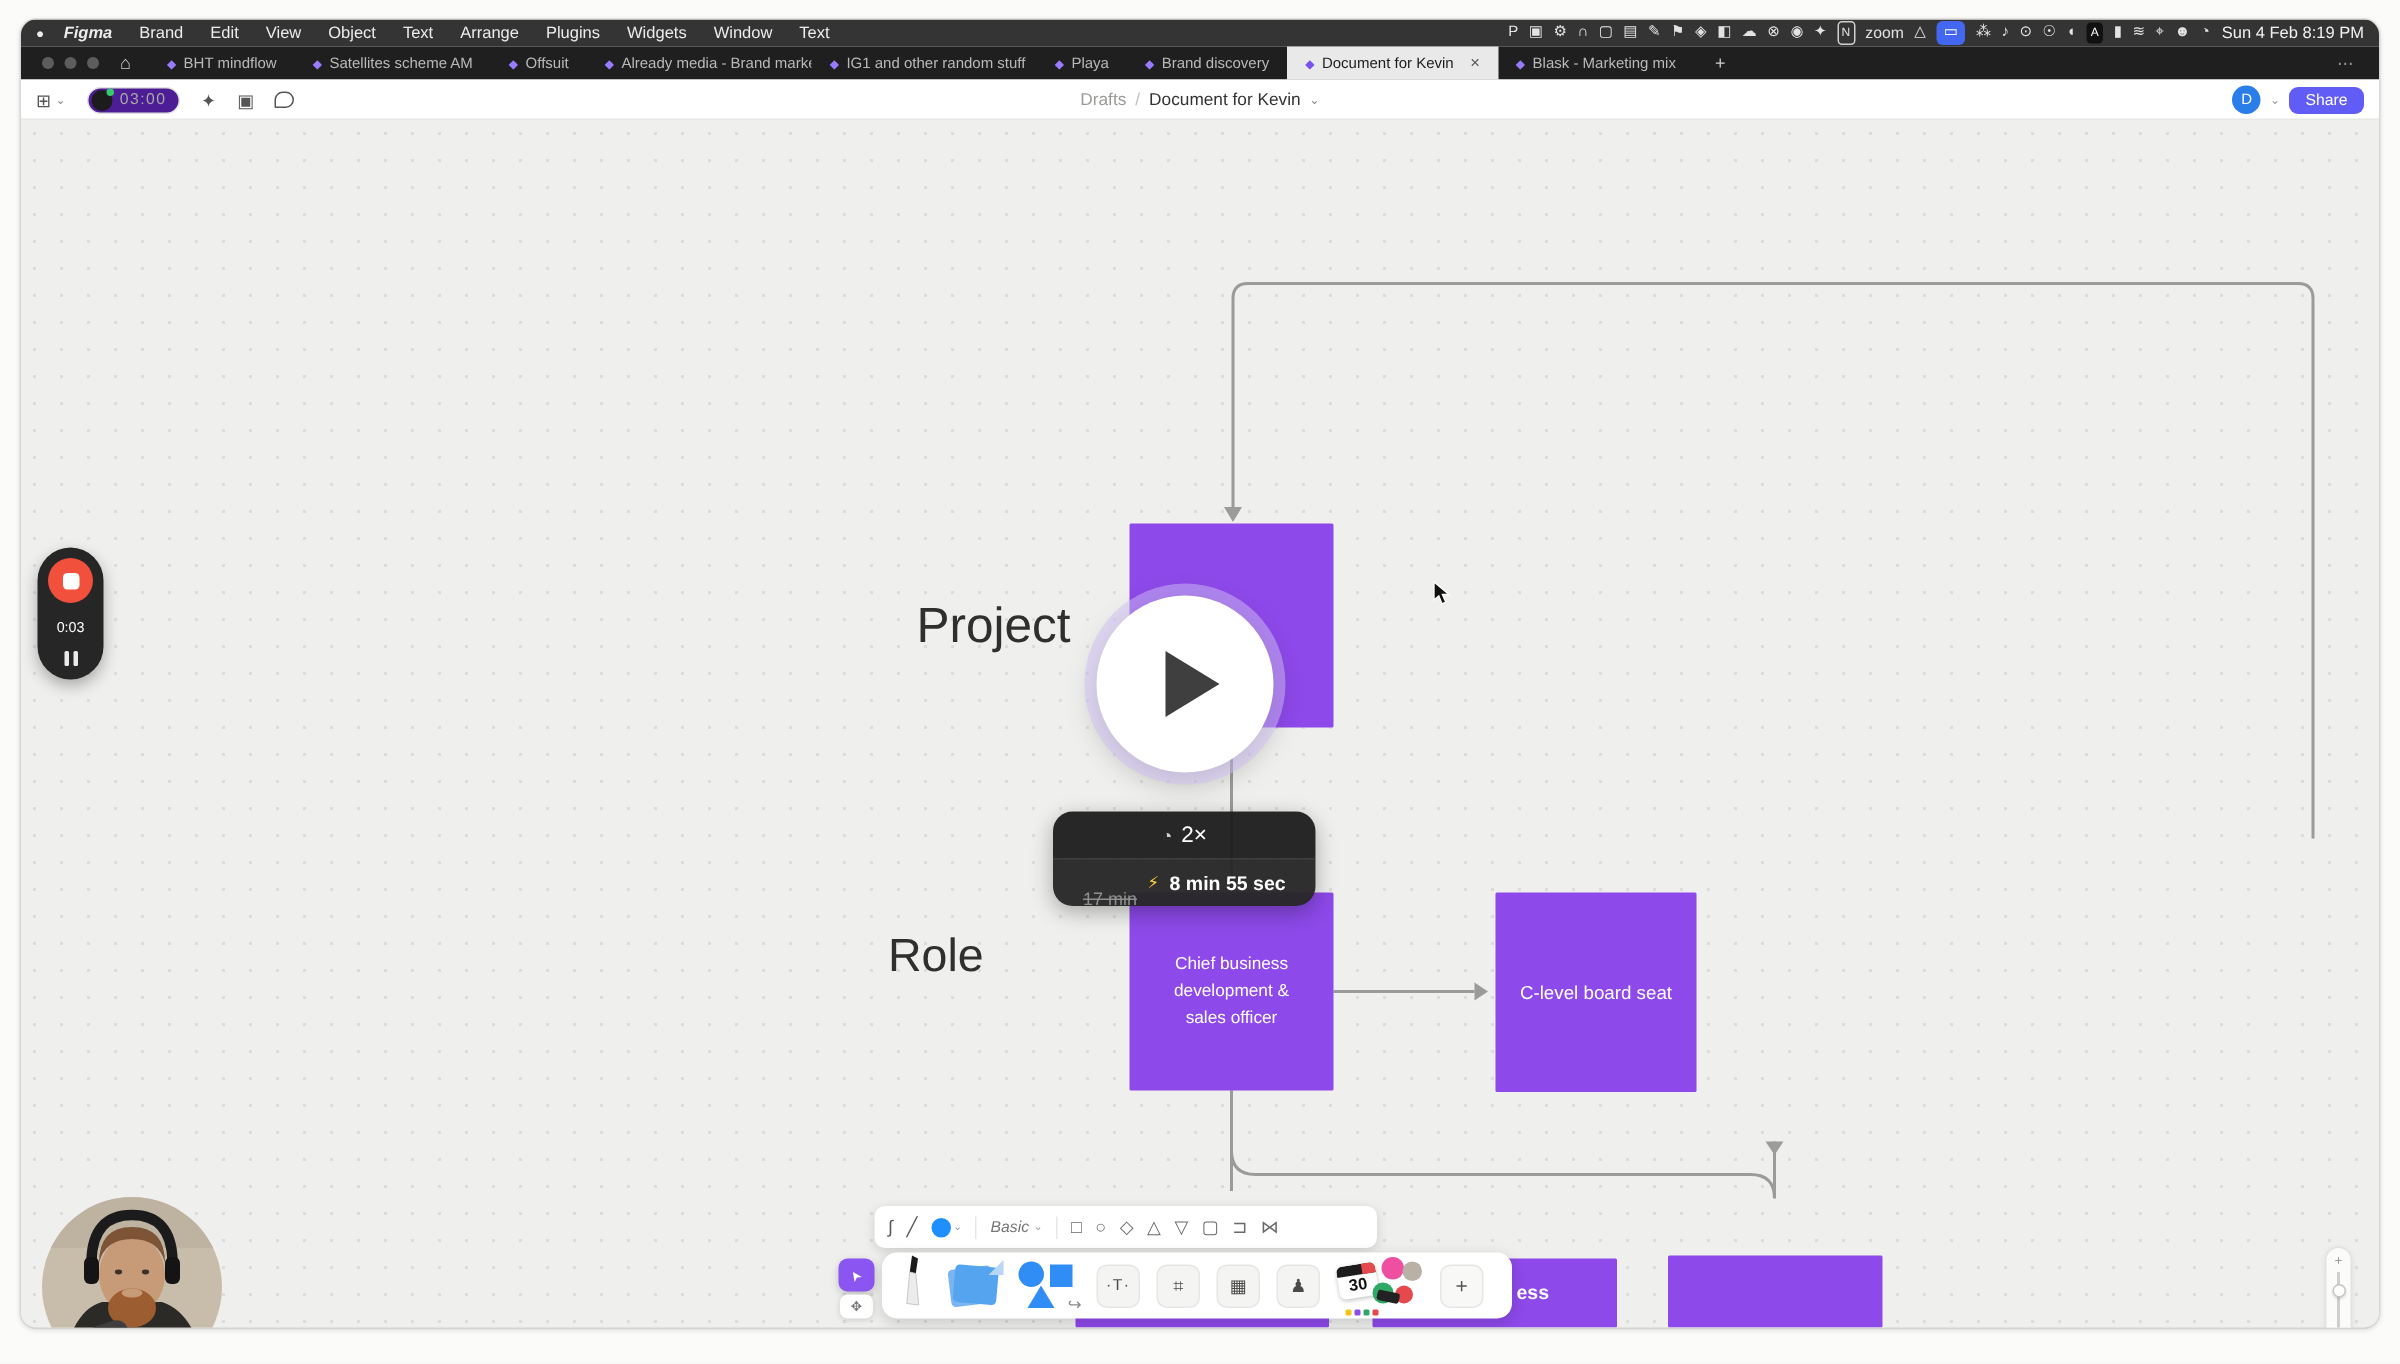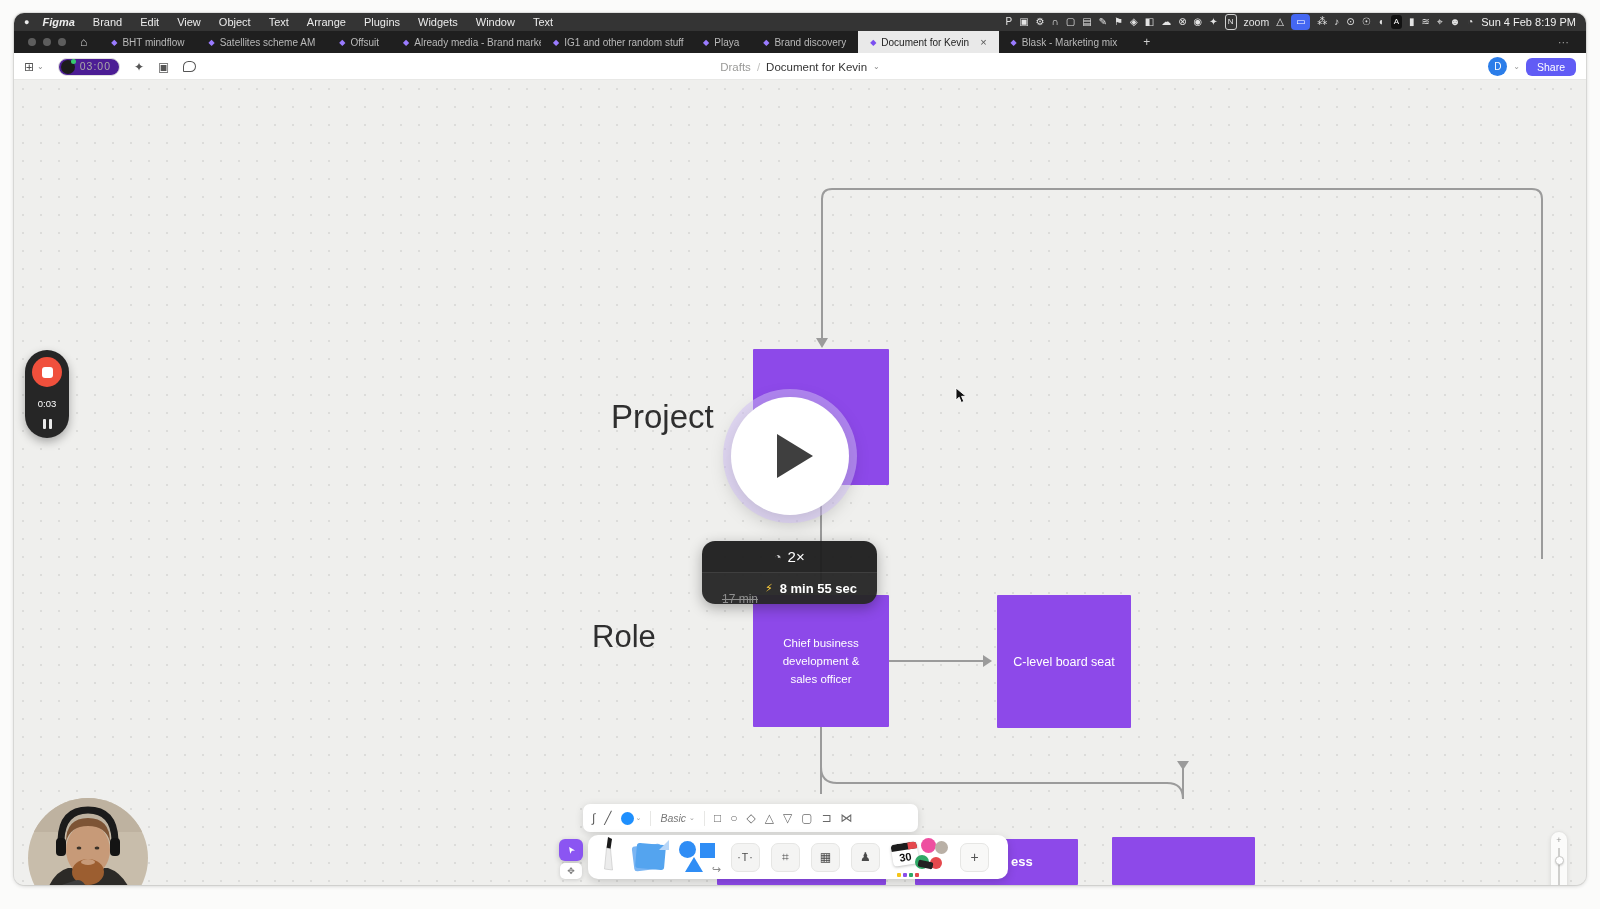--- a/index.html
+++ b/index.html
@@ -90,21 +90,21 @@
   .speedrow1 { height:31px; display:flex; align-items:center; justify-content:center; gap:6px; color:#fff; }
   .speedic { color:#cfcfcf; font-size:12px; }
   .speedval { font-size:15px; }
   .speedrow2 { height:32px; display:flex; align-items:center; justify-content:center; gap:7px;
                border-top:1px solid rgba(255,255,255,.08); background:rgba(255,255,255,.04); }
   .oldtime { color:#8f8f8f; font-size:12px; text-decoration:line-through;margin-top:20px; }
   .bolt { color:#ffce3a; font-size:11px; }
   .newtime { color:#fff; font-size:13px; font-weight:bold; }
 
   
-  .recorder { position:absolute; left:11px; top:270px; width:44px; height:88px; background:#262626;
+  .recorder { position:absolute; left:11px; top:285px; width:44px; height:88px; background:#262626;
               border-radius:22px; z-index:7; display:flex; flex-direction:column; align-items:center;
               box-shadow:0 4px 10px rgba(0,0,0,.3); padding:7px 0 9px; justify-content:space-between; }
   .stopbtn { width:30px; height:30px; border-radius:50%; background:#f0503c; display:flex;
              align-items:center; justify-content:center; }
   .stopsq { width:11px; height:11px; background:#fff; border-radius:3px; }
   .rectime { color:#fff; font-size:9.5px; }
   .pausebtn { display:flex; gap:3px; }
   .pausebtn i { width:3px; height:10px; background:#eaeaea; border-radius:1px; }
 
   

